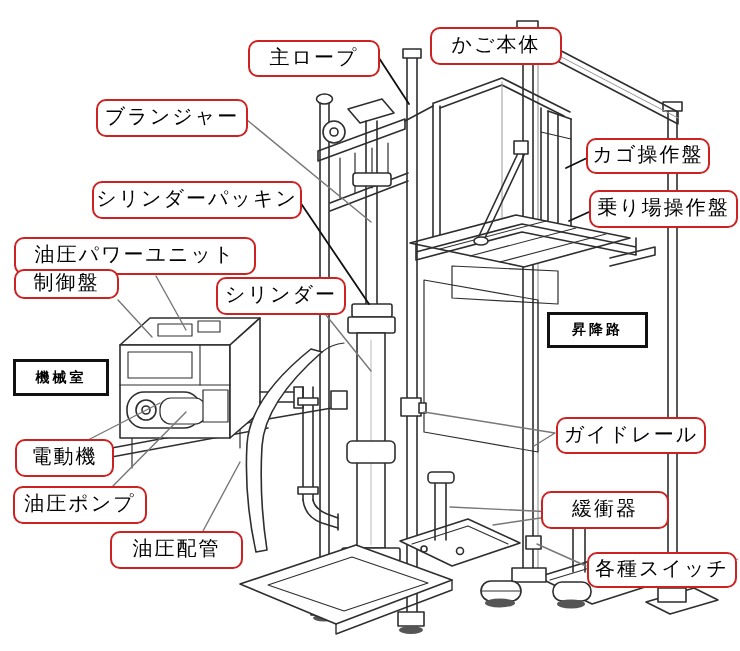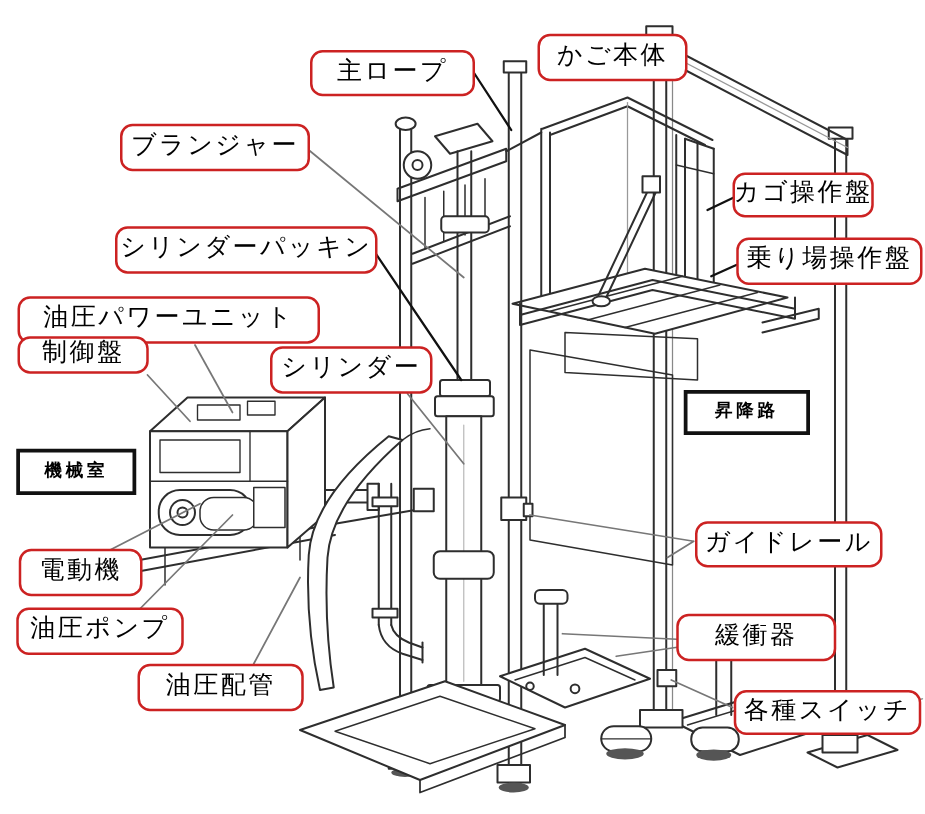--- a/index.html
+++ b/index.html
@@ -171,27 +171,27 @@
         <path d="M88,440 L160,403"></path>
         <path d="M112,487 L186,412"></path>
         <path d="M203,531 L240,462"></path>
         <path d="M554,512 L450,507 M554,516 L493,525"></path>
         <path d="M586,566 L537,544"></path>
       </g>
     </g>
   </svg>
 
   <div class="lbl red" style="left:248px;top:40px;width:132px;height:37px">主ロープ</div>
-  <div class="lbl red" style="left:430px;top:27px;width:120px;height:38px">かご本体</div>
+  <div class="lbl red" style="left:430px;top:27px;width:132px;height:38px">かご本体</div>
   <div class="lbl red" style="left:96px;top:99px;width:152px;height:38px">ブランジャー</div>
   <div class="lbl red" style="left:92px;top:181px;width:210px;height:38px">シリンダーパッキン</div>
   <div class="lbl red" style="left:14px;top:237px;width:242px;height:38px">油圧パワーユニット</div>
   <div class="lbl red" style="left:14px;top:269px;width:105px;height:30px">制御盤</div>
   <div class="lbl red" style="left:216px;top:277px;width:130px;height:38px">シリンダー</div>
-  <div class="lbl red" style="left:586px;top:138px;width:113px;height:36px">カゴ操作盤</div>
+  <div class="lbl red" style="left:586px;top:138px;width:124px;height:36px">カゴ操作盤</div>
   <div class="lbl red" style="left:589px;top:190px;width:149px;height:38px">乗り場操作盤</div>
   <div class="lbl blk" style="left:547px;top:312px;width:101px;height:36px">昇降路</div>
   <div class="lbl red" style="left:556px;top:417px;width:150px;height:37px">ガイドレール</div>
   <div class="lbl blk" style="left:13px;top:359px;width:96px;height:37px">機械室</div>
   <div class="lbl red" style="left:15px;top:439px;width:99px;height:38px">電動機</div>
   <div class="lbl red" style="left:13px;top:486px;width:134px;height:38px">油圧ポンプ</div>
   <div class="lbl red" style="left:110px;top:531px;width:133px;height:38px">油圧配管</div>
   <div class="lbl red" style="left:541px;top:491px;width:128px;height:38px">緩衝器</div>
   <div class="lbl red" style="left:587px;top:552px;width:150px;height:36px">各種スイッチ</div>
 

